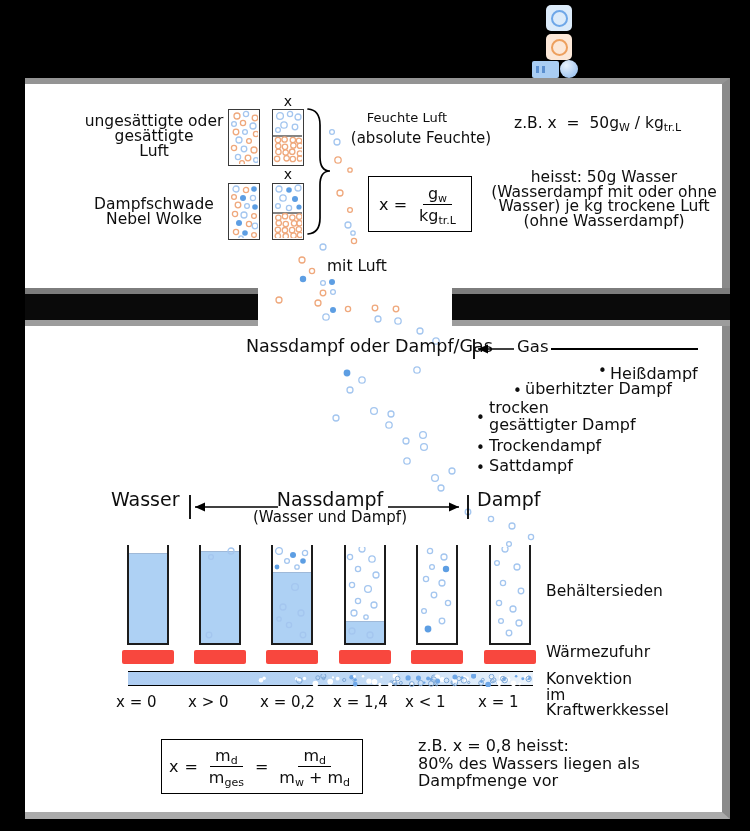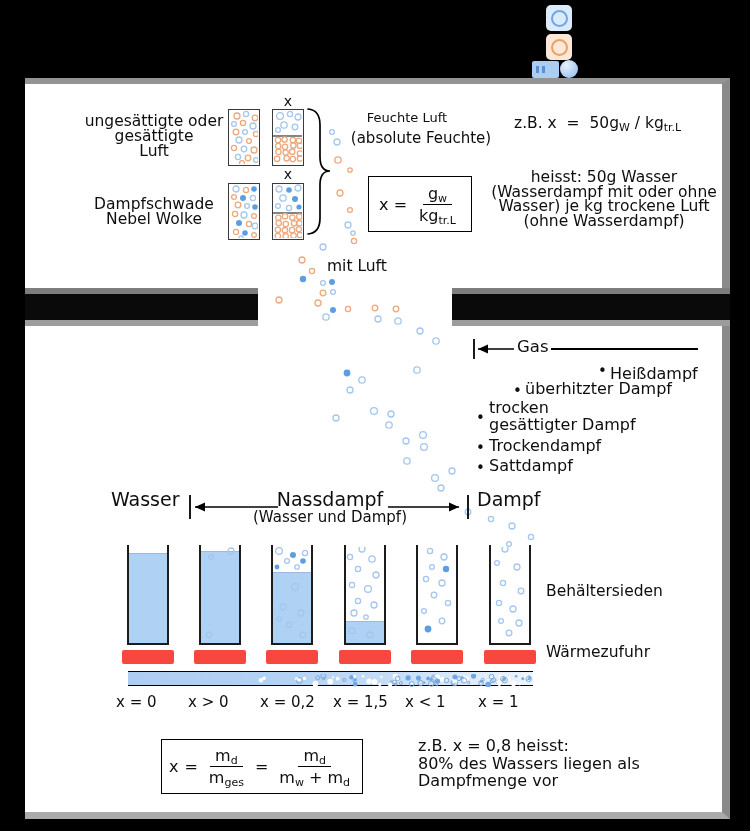--- a/index.html
+++ b/index.html
@@ -200,20 +200,21 @@
 
   <div class="t" style="left:514px;top:116px"><span>z.B. x  =  50g</span><sub>W</sub><span> / kg</span><sub>tr.L</sub></div>
 
   <div class="t ctr pre" style="left:487px;top:170px;width:234px;line-height:14.6px">heisst: 50g Wasser
 (Wasserdampf mit oder ohne
 Wasser) je kg trockene Luft
 (ohne Wasserdampf)</div>
 
   <div class="t" style="left:327px;top:259px">mit Luft</div>
 
+  <div class="t" style="left:246px;top:338px;font-size:17.5px">Nassdampf oder Dampf/Gas</div>
   <svg class="abs" style="left:468px;top:337px;z-index:4" width="48" height="24">
     <line x1="6" y1="2" x2="6" y2="22" stroke="#000" stroke-width="1.8"></line>
     <line x1="10" y1="12" x2="46" y2="12" stroke="#000" stroke-width="1.5"></line>
     <polygon points="10,12 20,7.5 20,16.5" fill="#000"></polygon>
   </svg>
   <div class="t" style="left:517px;top:339px;font-size:16.5px">Gas</div>
   <div class="gasline"></div>
 
   <div id="steamlist">
       <span class="steam-bullet" style="left: 598px; top: 362px;">•</span>
@@ -291,21 +292,21 @@
           <circle cx="22" cy="42" r="3.4" fill="none" stroke="#a4c6ef" stroke-width="1.3"></circle>
           <circle cx="12" cy="54" r="2.6" fill="none" stroke="#a4c6ef" stroke-width="1.3"></circle>
           <circle cx="28" cy="58" r="3" fill="none" stroke="#a4c6ef" stroke-width="1.3"></circle>
           <circle cx="8" cy="66" r="3" fill="none" stroke="#a4c6ef" stroke-width="1.3"></circle>
           <circle cx="20" cy="70" r="2.2" fill="none" stroke="#a4c6ef" stroke-width="1.3"></circle>
           <circle cx="6" cy="84" r="3" fill="none" stroke="#a4c6ef" stroke-width="1.3"></circle>
           <circle cx="24" cy="88" r="3" fill="none" stroke="#a4c6ef" stroke-width="1.3"></circle>
         </svg>
       </div>
       <div class="heater" style="left: 339px;"></div>
-      <div class="xlabel" style="left: 333px;">x = 1,5</div>
+      <div class="xlabel" style="left: 333px;">x = 1,4</div>
       <div class="vessel" style="left: 416px;">
         <svg width="38" height="94" class="bub">
           <circle cx="12" cy="4" r="2.6" fill="none" stroke="#a4c6ef" stroke-width="1.3"></circle>
           <circle cx="26" cy="10" r="3" fill="none" stroke="#a4c6ef" stroke-width="1.3"></circle>
           <circle cx="28" cy="22" r="3.2" fill="#5d9ee3"></circle>
           <circle cx="14" cy="20" r="2.4" fill="none" stroke="#a4c6ef" stroke-width="1.3"></circle>
           <circle cx="8" cy="32" r="2.6" fill="none" stroke="#a4c6ef" stroke-width="1.3"></circle>
           <circle cx="24" cy="36" r="3" fill="none" stroke="#a4c6ef" stroke-width="1.3"></circle>
           <circle cx="16" cy="48" r="2.8" fill="none" stroke="#a4c6ef" stroke-width="1.3"></circle>
           <circle cx="30" cy="56" r="2.6" fill="none" stroke="#a4c6ef" stroke-width="1.3"></circle>
@@ -422,20 +423,23 @@
         <circle cx="376.69995875293847" cy="6.116049382716049" r="2.747408693415638" fill="none" stroke="#7fa9d8" stroke-width="1"></circle>
         <circle cx="394.78711936270804" cy="4.802314814814816" r="1.471196416323731" fill="#6ea7e8"></circle>
         <circle cx="330.8506971561272" cy="4.562654320987654" r="2.087165209190672" fill="none" stroke="#7fa9d8" stroke-width="1"></circle>
         <circle cx="364.24696853785565" cy="6.952623456790124" r="1.89778420781893" fill="none" stroke="#7fa9d8" stroke-width="1"></circle>
         <circle cx="227.22544181455416" cy="10.194444444444445" r="2.3573743998628256" fill="#6ea7e8"></circle>
         <circle cx="388.1130126036428" cy="2.1770061728395063" r="1.2609975137174212" fill="#6ea7e8"></circle>
       </svg></div>
 
   <div class="t" style="left:546px;top:584px">Behältersieden</div>
   <div class="t" style="left:546px;top:645px">Wärmezufuhr</div>
+  <div class="t pre" style="left:546px;top:672px;line-height:15.5px">Konvektion
+im
+Kraftwerkkessel</div>
 
   <div class="fbox" style="left:161px;top:739px;width:200px;height:53px;gap:6px">
     <span>x</span>
     <span>=</span>
     <span class="frac">
       <span class="num"><span>m</span><sub>d</sub></span>
       <span class="den"><span>m</span><sub>ges</sub></span>
     </span>
     <span>=</span>
     <span class="frac">

